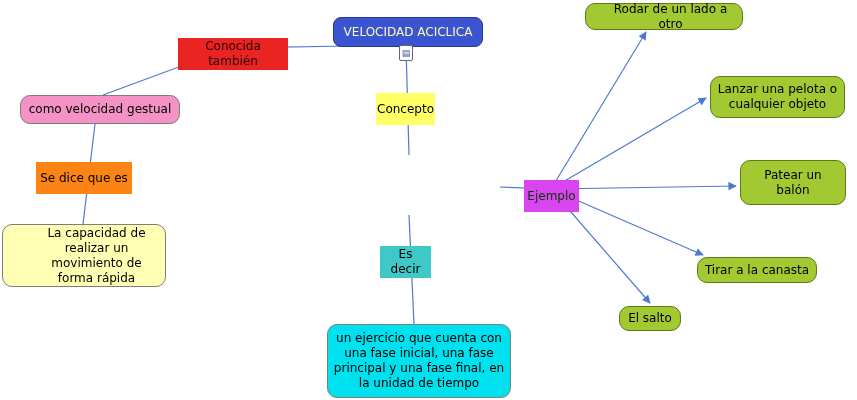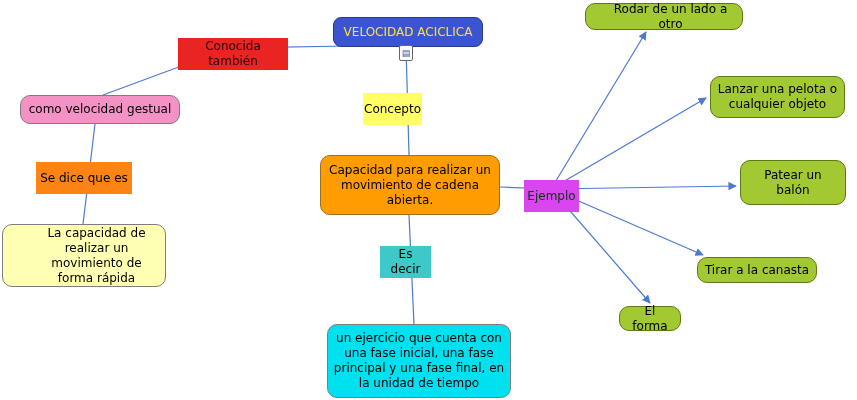--- a/index.html
+++ b/index.html
@@ -14,21 +14,21 @@
   .node{
     position:absolute;
     display:flex;align-items:center;justify-content:center;
     text-align:center;
     font-size:12px;line-height:15px;color:#000;
     box-sizing:border-box;
     cursor:default;
   }
   .box{border:1px solid #7d7d7d;border-radius:10px;padding:2px 5px;}
   .lbl{padding:16px 3px;}
-  .n-velocidad{background:#3b55d2;border:1px solid #273a8e;border-radius:8px;color:#fde047;}
+  .n-velocidad{background:#3b55d2;border:1px solid #273a8e;border-radius:8px;color:#fef9c3;}
   .n-conocida{background:#ea2323;color:#2b0000;}
   .n-gestual{background:#f492c6;}
   .n-sedice{background:#fb8414;}
   .n-rapida{background:#ffffb3;}
   .n-concepto{background:#ffff66;}
   .n-cadena{background:#ff9d00;border-color:#9b7020;}
   .n-esdecir{background:#3fc8c8;}
   .n-ejercicio{background:#00e1f0;}
   .n-ejemplo{background:#d946ef;color:#05380a;}
   .n-green{background:#a2c832;border:1px solid #5d7a14;}
@@ -65,37 +65,36 @@
   </svg>
 
   <div class="node n-velocidad" style="left:333px;top:17px;width:150px;height:30px;">VELOCIDAD ACICLICA</div>
 
   <div class="res-icon">▤</div>
 
   <div class="node lbl n-conocida" style="left:178px;top:38px;width:110px;height:17px;">Conocida también</div>
 
   <div class="node lbl n-sedice" style="left:36px;top:162px;width:96px;height:17px;">Se dice que es</div>
 
-  <div class="node lbl n-concepto" style="left:363px;top:93px;width:59px;height:20px;">Concepto</div>
+  <div class="node lbl n-concepto" style="left:376px;top:93px;width:59px;height:20px;">Concepto</div>
 
   <div class="node lbl n-esdecir" style="left:380px;top:246px;width:51px;height:17px;">Es decir</div>
 
   <div class="node lbl n-ejemplo" style="left:524px;top:180px;width:55px;height:17px;">Ejemplo</div>
 
   <div class="node box n-gestual" style="left:20px;top:95px;width:160px;height:29px;">como velocidad gestual</div>
 
   <div class="node box n-rapida" style="left:2px;top:224px;width:164px;height:63px;padding-left:30px;">La capacidad de realizar un movimiento de forma rápida</div>
 
-  <div class="node box n-cadena" style="left:320px;top:155px;width:180px;height:60px;">Capacidad para realizar un movimiento de cadena abierta.</div>
 
   <div class="node box n-ejercicio" style="left:327px;top:324px;width:184px;height:74px;">un ejercicio que cuenta con una fase inicial, una fase principal y una fase final, en la unidad de tiempo</div>
 
   <div class="node box n-green" style="left:585px;top:3px;width:158px;height:27px;padding-left:18px;">Rodar de un lado a otro</div>
 
   <div class="node box n-green" style="left:710px;top:76px;width:135px;height:42px;">Lanzar una pelota o cualquier objeto</div>
 
   <div class="node box n-green" style="left:740px;top:160px;width:106px;height:45px;">Patear un balón</div>
 
   <div class="node box n-green" style="left:697px;top:257px;width:120px;height:26px;">Tirar a la canasta</div>
 
-  <div class="node box n-green" style="left:619px;top:306px;width:62px;height:25px;">El forma</div>
+  <div class="node box n-green" style="left:619px;top:306px;width:62px;height:25px;">El salto</div>
 
 </div>
 
 </body></html>

